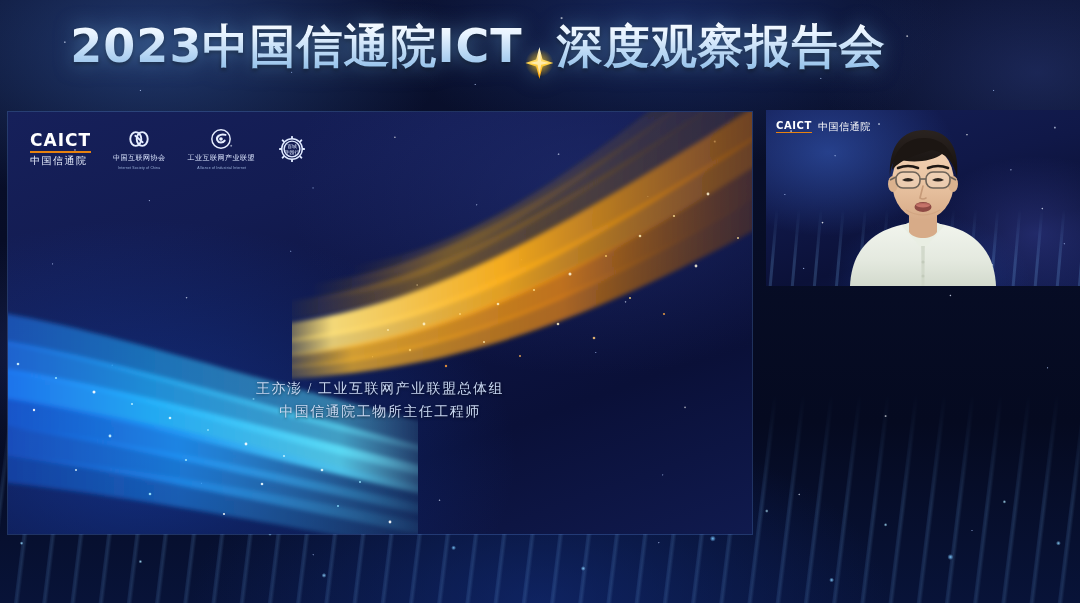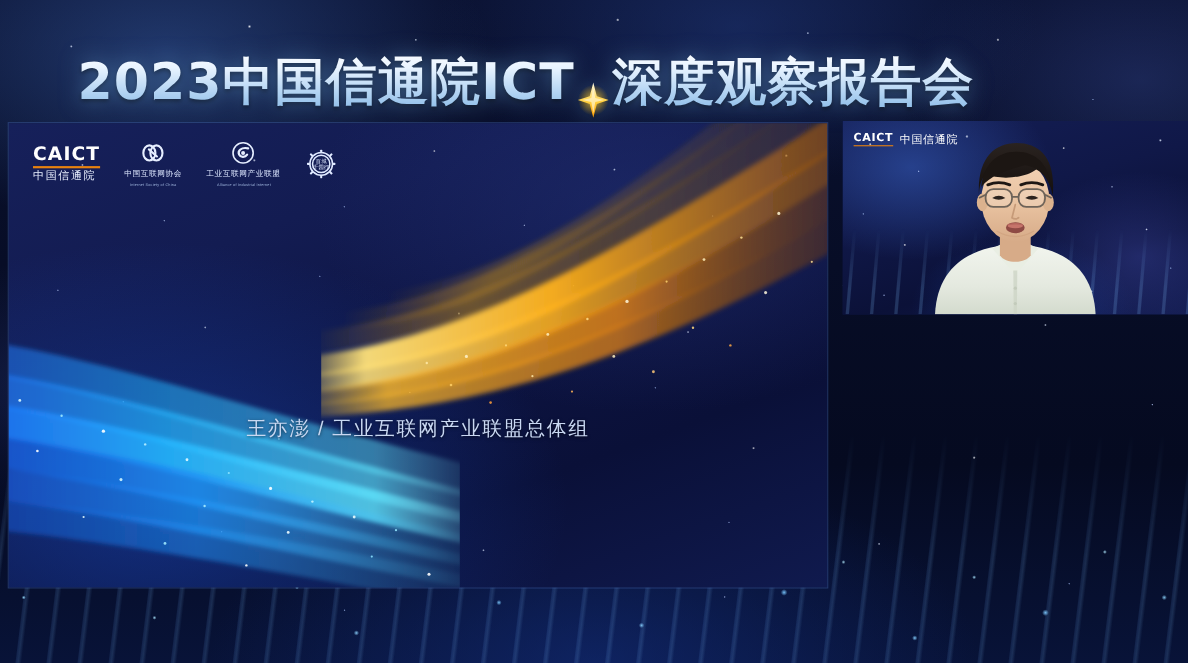--- a/index.html
+++ b/index.html
@@ -95,21 +95,21 @@
       radial-gradient(5px 5px at 66% 72%, rgba(120,198,255,.95), transparent 60%),
       radial-gradient(3px 3px at 71% 60%, rgba(180,235,255,.85), transparent 60%),
       radial-gradient(4px 4px at 77% 90%, rgba(130,205,255,.95), transparent 60%),
       radial-gradient(3px 3px at 82% 66%, rgba(168,228,255,.9), transparent 60%),
       radial-gradient(5px 5px at 88% 80%, rgba(125,200,255,.95), transparent 60%),
       radial-gradient(3px 3px at 93% 56%, rgba(175,232,255,.9), transparent 60%),
       radial-gradient(4px 4px at 98% 74%, rgba(140,212,255,.9), transparent 60%);
   }
 
   
-  #header { position:absolute; left:0; top:0; width:956px; height:108px;margin-top:28px; }
+  #header { position:absolute; left:0; top:0; width:956px; height:108px; }
   #banner-title {
     position:absolute; left:50%; top:16px; transform:translateX(-50%);
     white-space:nowrap;
     font-size:46px; font-weight:bold; letter-spacing:1px;
     font-family:"DejaVu Sans","Liberation Sans",sans-serif;
     background:linear-gradient(180deg,#ffffff 0%,#e9f4ff 28%,#bcd9f5 58%,#7fb4e4 100%);
     -webkit-background-clip:text; background-clip:text;
     -webkit-text-fill-color:transparent; color:transparent;
     filter:drop-shadow(0 0 10px rgba(120,190,255,.55)) drop-shadow(0 2px 2px rgba(0,0,0,.6));
   }
@@ -185,22 +185,22 @@
 
   
   #slide-title {
     position:absolute; left:0; right:0; top:152px; text-align:center;
     font-size:38px; font-weight:bold; color:#ffffff; letter-spacing:4px;
     font-family:"DejaVu Sans","Liberation Sans",sans-serif;
     text-shadow:0 0 16px rgba(150,200,255,.5), 0 2px 4px rgba(0,0,0,.55);
   }
   #slide-subtitle {
     position:absolute; left:0; right:0; top:266px; text-align:center;
-    color:#c9d8f2; font-size:18px; line-height:22px; letter-spacing:1.5px;
-    font-family:Liberation Sans, sans-serif;
+    color:#c9d8f2; font-size:14px; line-height:22px; letter-spacing:1.5px;
+    font-family:Liberation Serif, serif;
     text-shadow:0 1px 3px rgba(0,0,0,.6);
   }
   #slide-subtitle div + div { margin-top:1px; }
 
   
   #video-panel {
     position:absolute; left:766px; top:110px; width:314px; height:176px;
     overflow:hidden; background:#0d1540;
   }
   .vid-bg {
@@ -440,20 +440,21 @@
           </g>
           <text x="16" y="15" text-anchor="middle" font-size="5.2" fill="#dfe9ff" font-family="Liberation Sans, sans-serif">百城</text>
           <text x="16" y="21.4" text-anchor="middle" font-size="5.2" fill="#dfe9ff" font-family="Liberation Sans, sans-serif">千园行</text>
         </svg>
       </div>
     </div>
 
 
     <div id="slide-subtitle">
       <div data-bind="slide.subtitle_line1">王亦澎 / 工业互联网产业联盟总体组</div>
+      <div data-bind="slide.subtitle_line2">中国信通院工物所主任工程师</div>
     </div>
   </div>
 
   <div id="video-panel">
     <div class="vid-bg"></div>
     <div class="vid-stars"></div>
     <div class="vid-shafts"></div>
 
     <div id="vid-watermark">
       <div class="wm-caict">

